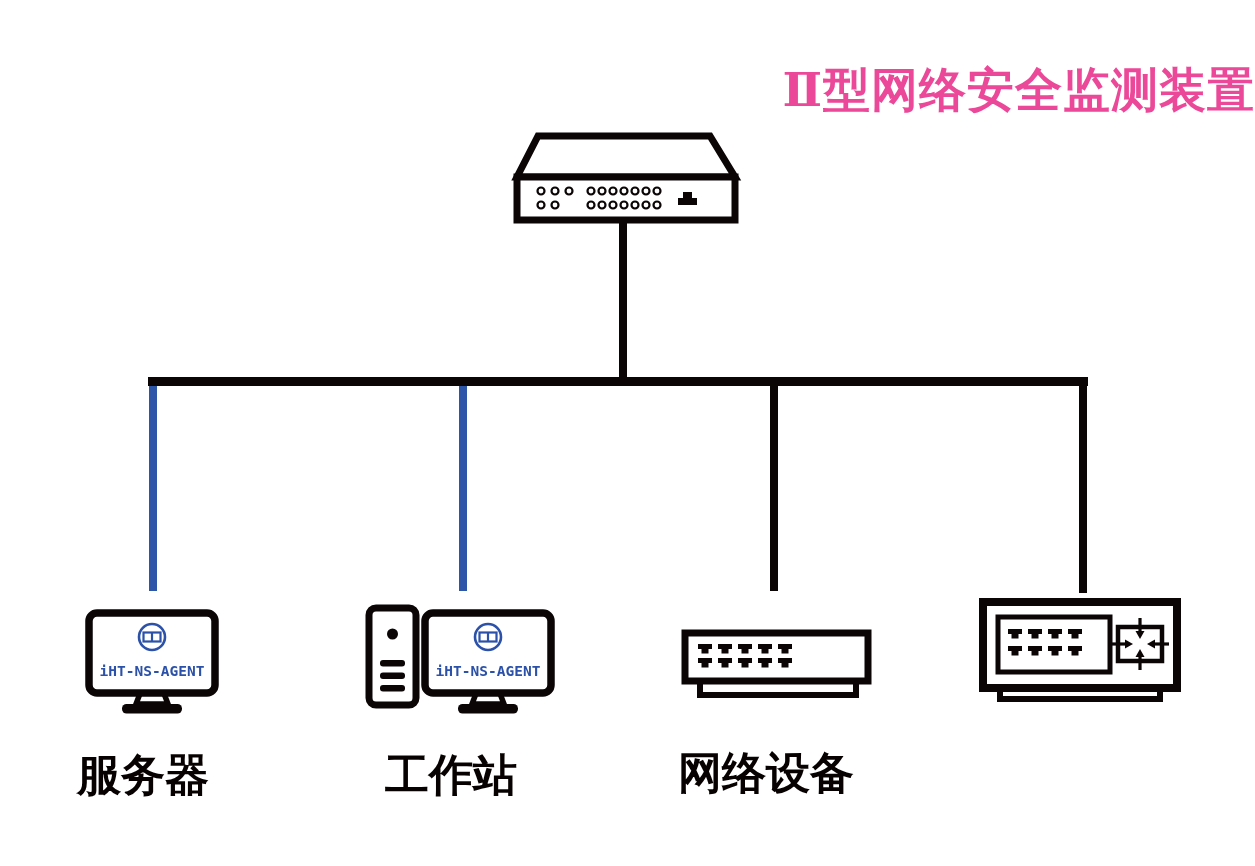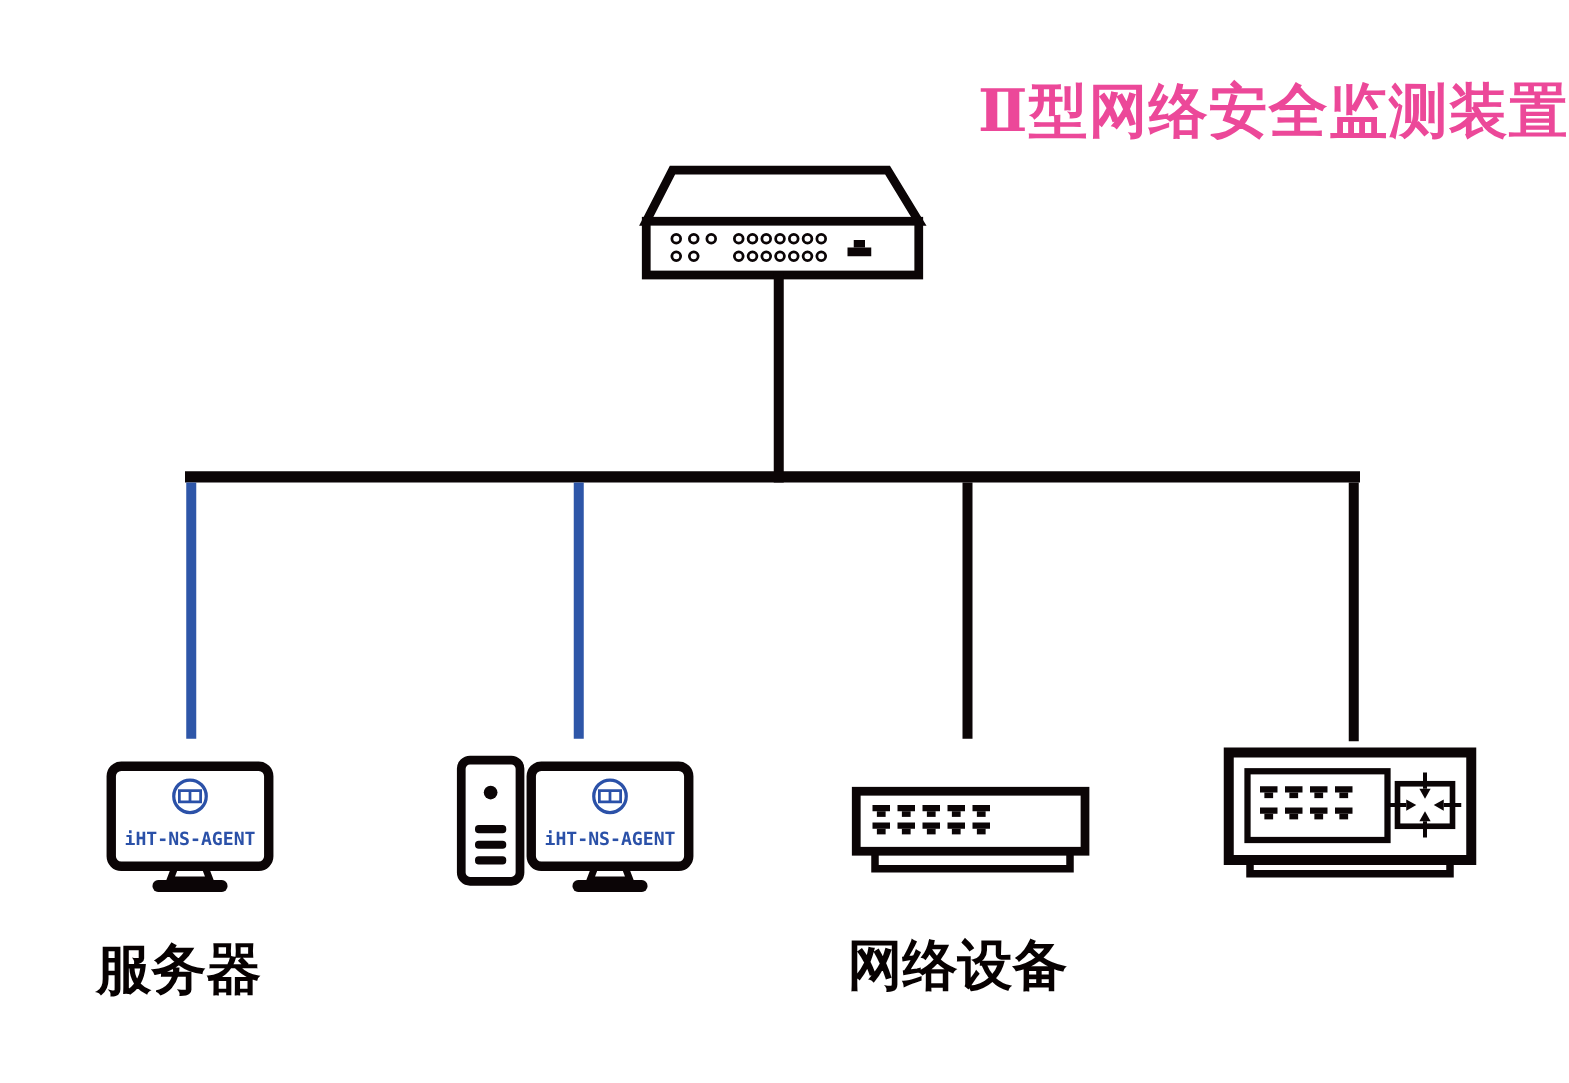--- a/index.html
+++ b/index.html
@@ -105,20 +105,21 @@
     <polygon class="stroke" stroke-width="5.5" points="59,87 81,87 86,100 54,100"></polygon>
     <rect class="fillb" x="40" y="100" width="60" height="9.5" rx="4.5"></rect>
     <rect class="stroke" stroke-width="7.5" x="7" y="9" width="126" height="80" rx="8"></rect>
     <g>
       <circle class="blue-stroke" stroke-width="2.6" cx="70" cy="33" r="13"></circle>
       <rect class="blue-stroke" stroke-width="2.2" x="61.5" y="28.5" width="17" height="9"></rect>
       <line class="blue-stroke" stroke-width="2.2" x1="70" y1="28.5" x2="70" y2="37.5"></line>
     </g>
     <text class="screen-text" x="70" y="72" font-size="14.5" text-anchor="middle">iHT-NS-AGENT</text>
   </svg>
+  <div class="device-label" style="left:385px;width:160px;">工作站</div>
 
   <svg class="abs" style="left:678px;top:626px;" width="200" height="76" viewBox="0 0 200 76">
     <rect class="stroke" stroke-width="6" x="22" y="42" width="156" height="27"></rect>
     <rect class="stroke" stroke-width="7" x="7" y="7" width="183" height="48"></rect>
     <g class="fillb">
       <rect x="20" y="18" width="14" height="5"></rect>
         <rect x="23.5" y="23" width="7" height="4.5"></rect>
       <rect x="40" y="18" width="14" height="5"></rect>
         <rect x="43.5" y="23" width="7" height="4.5"></rect>
       <rect x="60" y="18" width="14" height="5"></rect>

